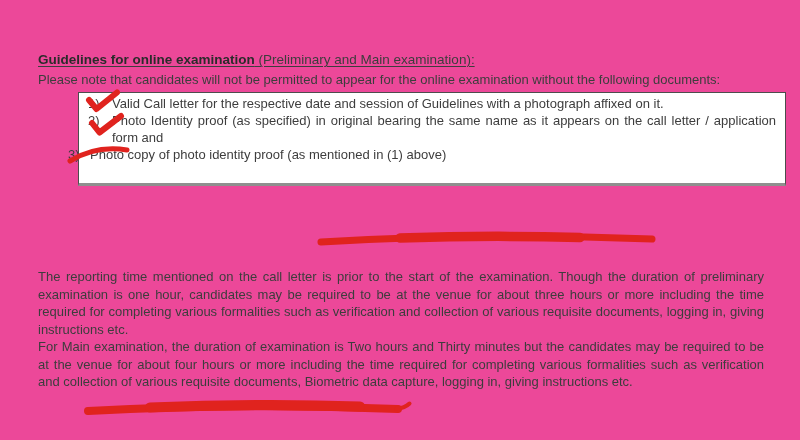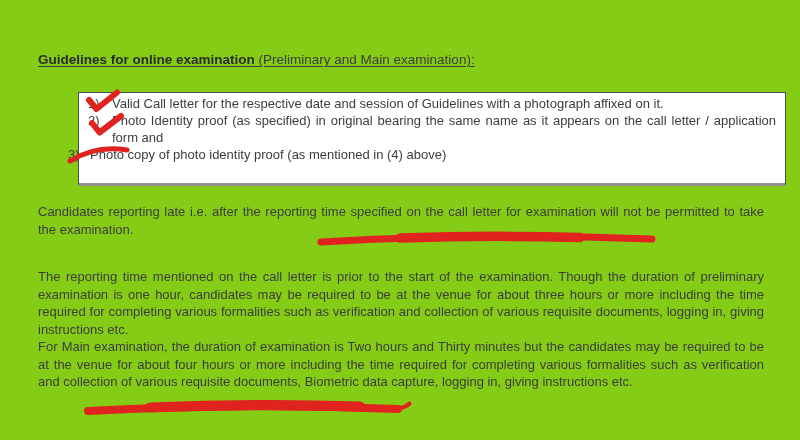--- a/index.html
+++ b/index.html
@@ -1,20 +1,20 @@
 <!DOCTYPE html>
 <html><head>
 <meta charset="utf-8">
 <style>
   * { margin:0; padding:0; box-sizing:border-box; }
   html,body { background:#ffffff; }
   .page {
     position:relative;
     width:800px; height:440px;
-    background:#84cc16;
+    background:#ec4899;
     font-family:"Liberation Sans", sans-serif;
     font-size:13px;
     line-height:17.5px;
     color:#3d3d3d;
     overflow:hidden;
   }
   .heading {
     position:absolute; left:38px; top:51px;
     font-size:13.5px; white-space:nowrap;
   }
@@ -54,37 +54,37 @@
 <body>
 
 <div class="page">
 
   <div class="heading">
     <span class="underlined">
       <span class="bold">Guidelines for online examination</span><span> (Preliminary and Main examination):</span>
     </span>
   </div>
 
+  <div class="intro">Please note that candidates will not be permitted to appear for the online examination without the following documents:</div>
 
   <div class="docbox">
     <div class="box-row">
       <span class="num">1)</span>
       <span class="item-text">Valid Call letter for the respective date and session of Guidelines with a photograph affixed on it.</span>
     </div>
     <div class="box-row">
       <span class="num">2)</span>
       <span class="item-text">Photo Identity proof (as specified) in original bearing the same name as it appears on the call letter / application form and</span>
     </div>
     <div class="box-row hang-out">
       <span class="num">3)</span>
-      <span class="item-text">Photo copy of photo identity proof (as mentioned in (4) above)</span>
+      <span class="item-text">Photo copy of photo identity proof (as mentioned in (1) above)</span>
     </div>
   </div>
 
-  <div class="para para1">Candidates reporting late i.e. after the reporting time specified on the call letter for examination will not be permitted to take the examination.</div>
   <div class="para para2">The reporting time mentioned on the call letter is prior to the start of the examination. Though the duration of preliminary examination is one hour, candidates may be required to be at the venue for about three hours or more including the time required for completing various formalities such as verification and collection of various requisite documents, logging in, giving instructions etc.</div>
   <div class="para para3">For Main examination, the duration of examination is Two hours and Thirty minutes but the candidates may be required to be at the venue for about four hours or more including the time required for completing various formalities such as verification and collection of various requisite documents, Biometric data capture, logging in, giving instructions etc.</div>
 
   <svg class="annotation-layer" width="800" height="440" viewBox="0 0 800 440" fill="none">
 
     <path d="M 89 100 L 96.5 109 L 117 92.5" stroke-width="6" stroke-linecap="round" stroke-linejoin="round" stroke="#e0231e"></path>
 
     <path d="M 92 123 L 99.5 132.5 L 121 116" stroke-width="6" stroke-linecap="round" stroke-linejoin="round" stroke="#e0231e"></path>
 
     <path d="M 70 161 Q 96 145 127 150" stroke-width="5" stroke-linecap="round" stroke="#e0231e"></path>

